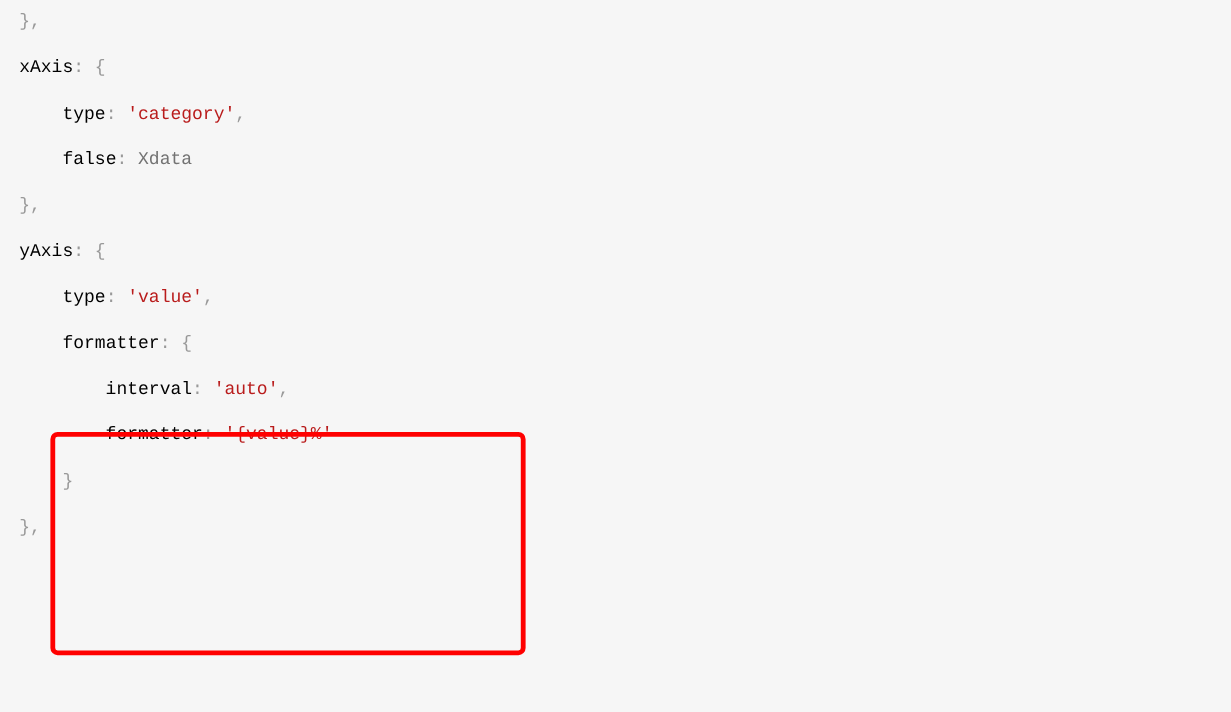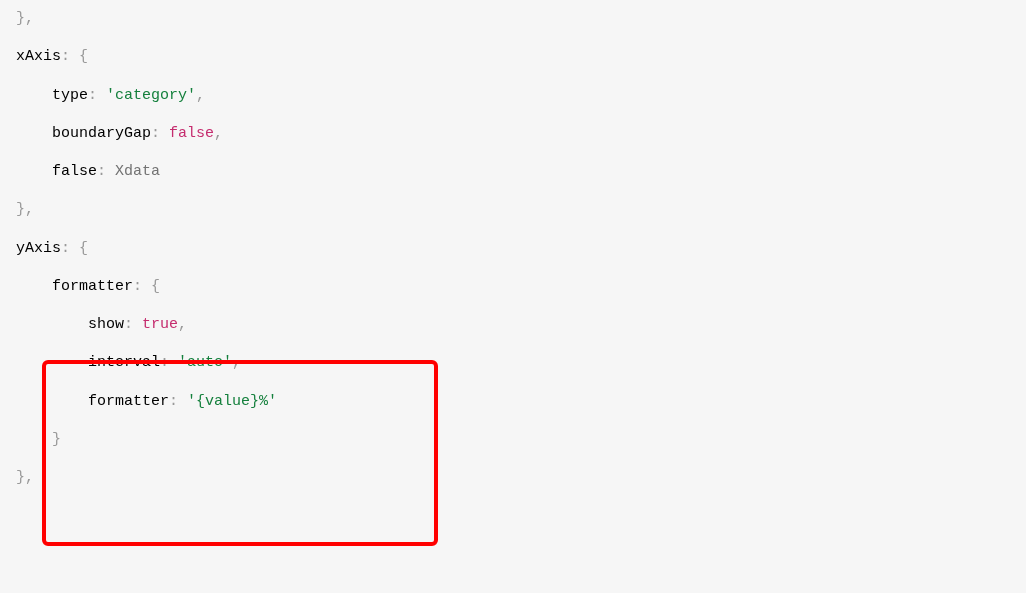--- a/index.html
+++ b/index.html
@@ -27,21 +27,21 @@
       white-space: pre;
       color: #333;
     }
     .key {
       color: #000000;
     }
     .punct {
       color: #999;
     }
     .string {
-      color: #15803d;
+      color: #b91c1c;
     }
     .number {
       color: #c52c6e;
     }
     .keyword {
       color: #c52c6e;
     }
     .ident {
       color: #737373;
     }
@@ -52,25 +52,24 @@
       pointer-events: none;
     }
   </style>
 </head>
 <body>
 
 <div class="code-block">
 <div class="line"><span class="punct">},</span></div>
 <div class="line"><span class="key">xAxis</span><span class="punct">: {</span></div>
 <div class="line">    <span class="key">type</span><span class="punct">: </span><span class="string">'category'</span><span class="punct">,</span></div>
-<div class="line">    <span class="key">boundaryGap</span><span class="punct">: </span><span class="keyword">false</span><span class="punct">,</span></div>
 <div class="line">    <span class="key">false</span><span class="punct">: </span><span class="ident">Xdata</span></div>
 <div class="line"><span class="punct">},</span></div>
 <div class="line"><span class="key">yAxis</span><span class="punct">: {</span></div>
+<div class="line">    <span class="key">type</span><span class="punct">: </span><span class="string">'value'</span><span class="punct">,</span></div>
 <div class="line">    <span class="key">formatter</span><span class="punct">: {</span></div>
-<div class="line">        <span class="key">show</span><span class="punct">: </span><span class="keyword">true</span><span class="punct">,</span></div>
 <div class="line">        <span class="key">interval</span><span class="punct">: </span><span class="string">'auto'</span><span class="punct">,</span></div>
 <div class="line">        <span class="key">formatter</span><span class="punct">: </span><span class="string">'{value}%'</span></div>
 <div class="line">    <span class="punct">}</span></div>
 <div class="line"><span class="punct">},</span></div>
 </div>
 
 <div class="highlight-box" id="highlight" style="top: 360px; left: 42px; width: 396px; height: 186px;"></div>
 
 </body></html>

